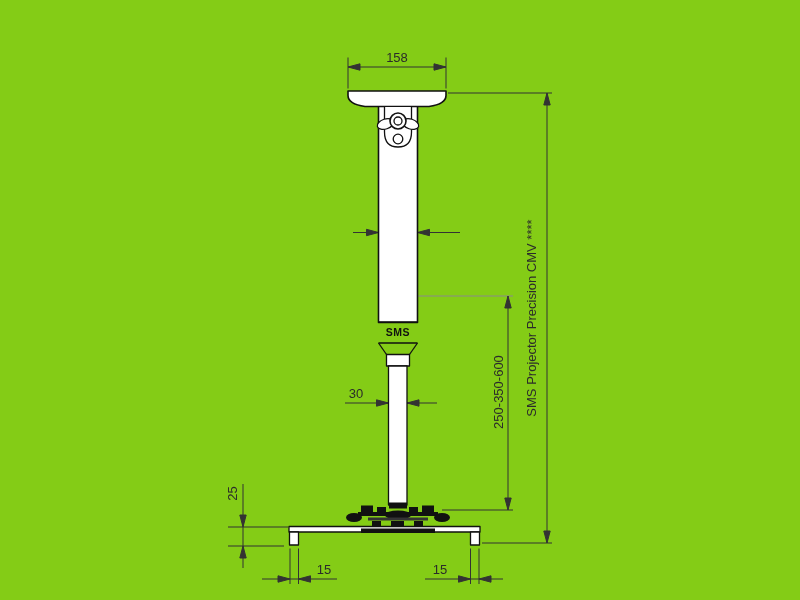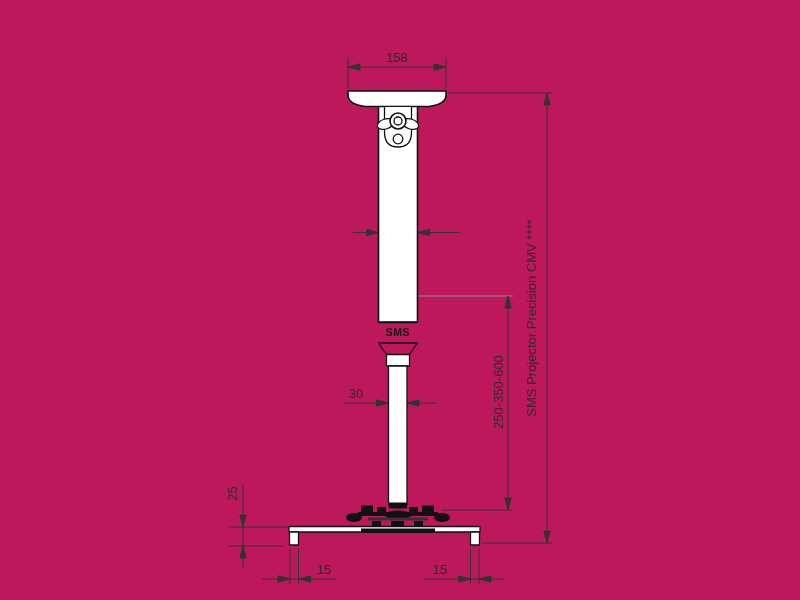--- a/index.html
+++ b/index.html
@@ -1,16 +1,16 @@
 <!DOCTYPE html>
 <html><head>
 <meta charset="utf-8">
 <style>
   html,body{margin:0;padding:0;background:#fff;}
-  .stage{position:relative;width:800px;height:600px;background:#be185d;overflow:hidden;
+  .stage{position:relative;width:800px;height:600px;background:#84cc16;overflow:hidden;
          font-family:"Liberation Sans", sans-serif;}
   svg text{font-family:"Liberation Sans", sans-serif;}
   .dimtxt{font-size:13px;fill:#2b2b2b;}
   .logotxt{font-size:10.5px;font-weight:bold;letter-spacing:0.5px;fill:#111;}
 </style>
 </head>
 <body>
 
 <div class="stage">
 <svg width="800" height="600" viewBox="0 0 800 600">

